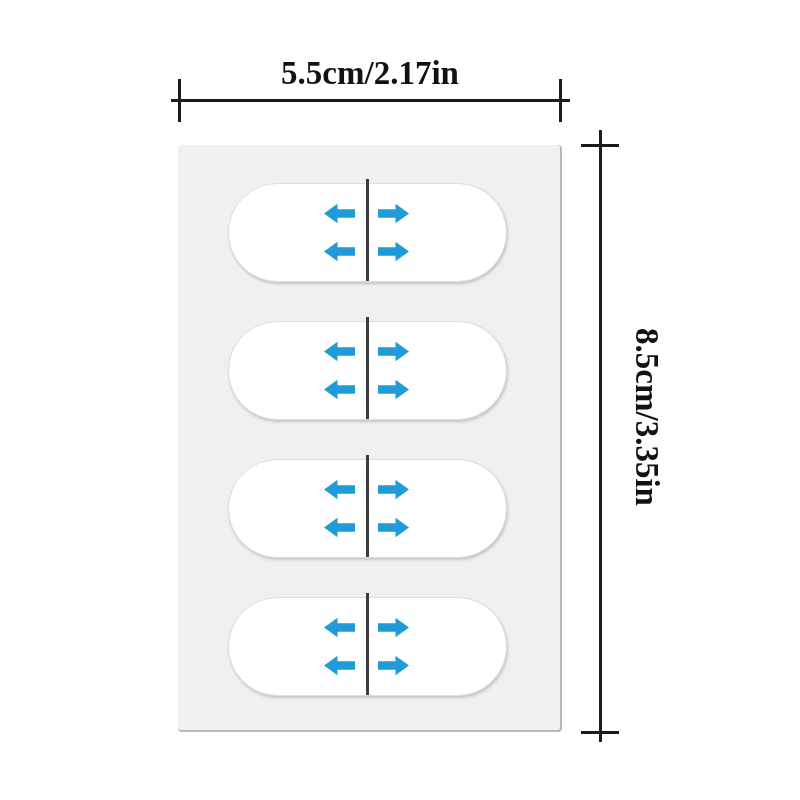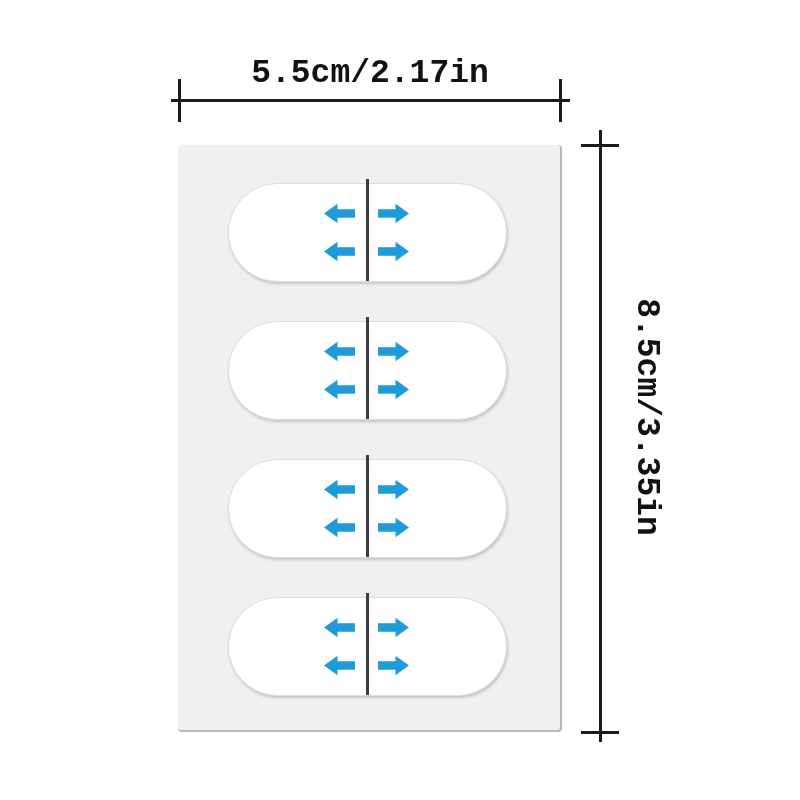--- a/index.html
+++ b/index.html
@@ -5,21 +5,21 @@
   html, body {
     margin: 0;
     padding: 0;
     background: #ffffff;
   }
   .canvas {
     position: relative;
     width: 741px;
     height: 800px;
     background: var(--background, #ffffff);
-    font-family: Liberation Mono, monospace;
+    font-family: Liberation Serif, serif;
     overflow: hidden;
   }
 
   
   .dim-line, .dim-tick {
     position: absolute;
     background: var(--dimension-line, #1b1b1b);
   }
   .dim-top-line   { left: 171px; top: 99px;  width: 399px; height: 3px; }
   .dim-top-tick-l { left: 178px; top: 79px;  width: 3px;  height: 43px; }

